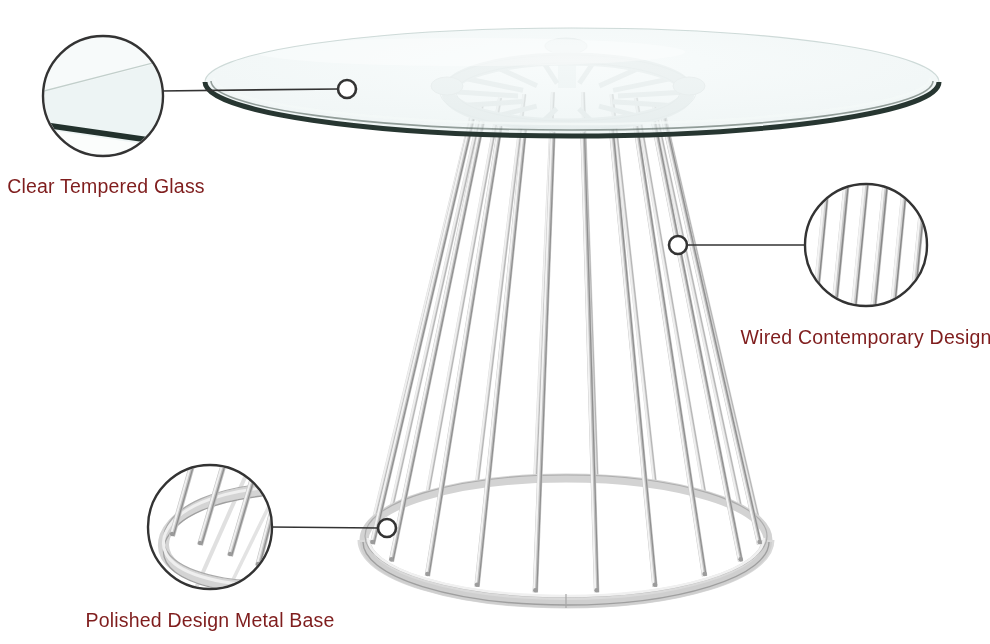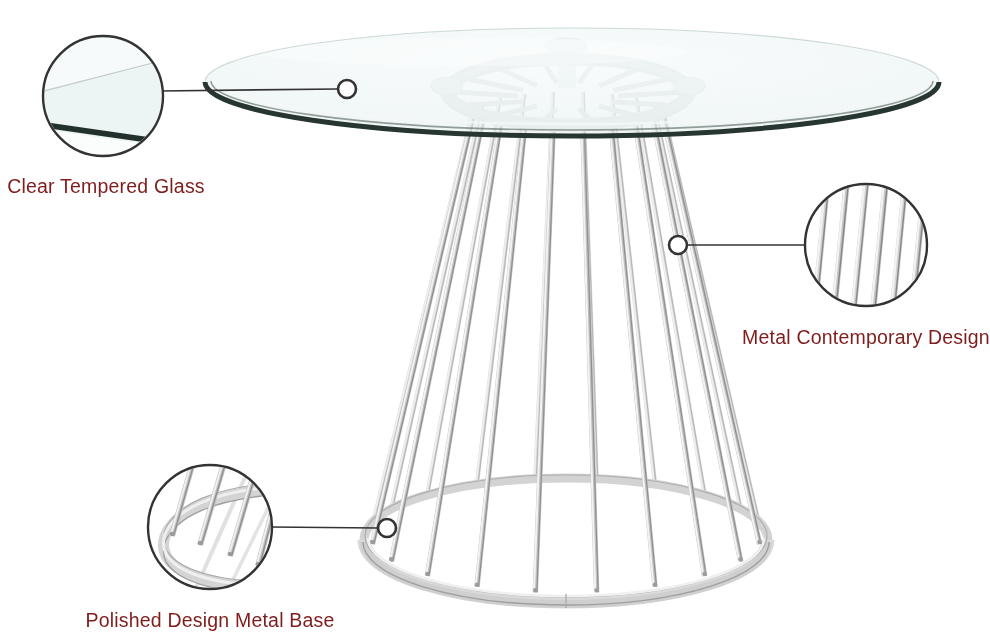--- a/index.html
+++ b/index.html
@@ -245,15 +245,15 @@
             <line x1="282.5" y1="478" x2="259.5" y2="566" stroke="#8f8f8f" stroke-width="1.3"></line>
             <circle cx="258" cy="564" r="2.2" fill="#9a9a9a"></circle>
           </g>
       </g>
       <circle class="callout-ring" cx="210" cy="527" r="62"></circle>
       <circle class="marker" cx="387" cy="528" r="9"></circle>
     </g>
   </svg>
 
   <div class="callout-label" id="label-glass">Clear Tempered Glass</div>
-  <div class="callout-label" id="label-wired">Metal Contemporary Design</div>
+  <div class="callout-label" id="label-wired">Wired Contemporary Design</div>
   <div class="callout-label" id="label-base">Polished Design Metal Base</div>
 </div>
 
 </body></html>

